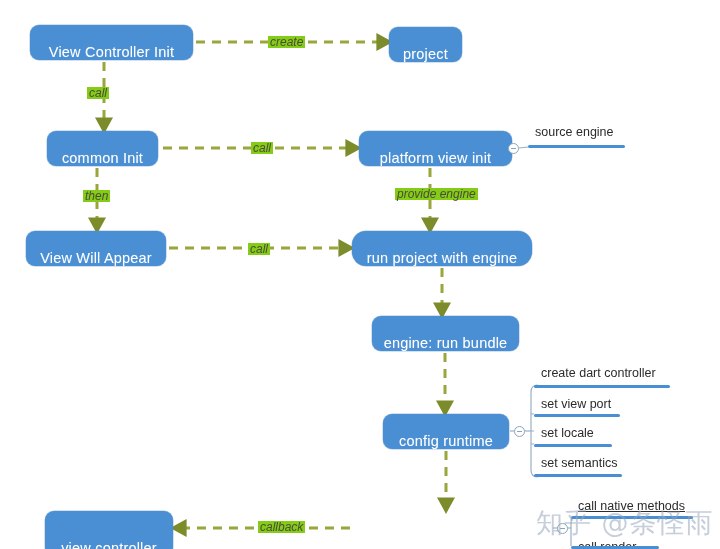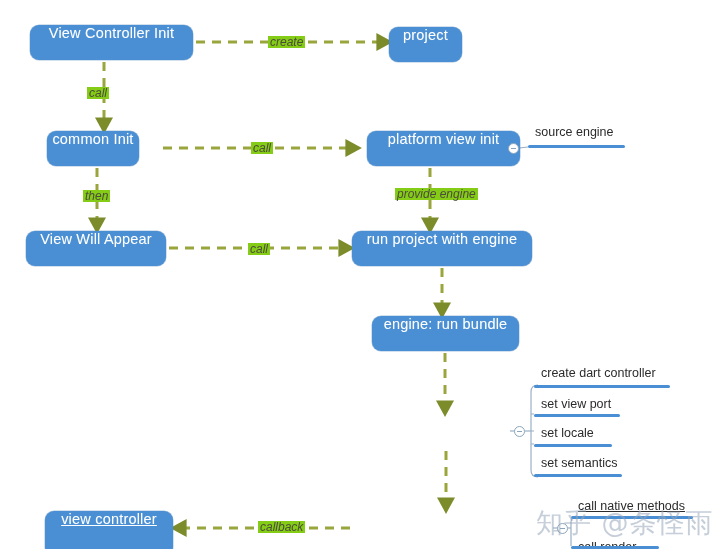--- a/index.html
+++ b/index.html
@@ -22,21 +22,21 @@
     width: 720px;
     height: 549px;
     pointer-events: none;
   }
   .node {
     position: absolute;
     background: #4a8fd4;
     color: #ffffff;
     border-radius: 9px;
     display: flex;
-    align-items: flex-start;
+    align-items: flex-end;
     justify-content: center;
     font-size: 14.5px;
     letter-spacing: .2px;
     white-space: nowrap;
     box-sizing: border-box;
     box-shadow: 0 0 0 .5px rgba(60,120,180,.45);
     text-shadow: 0 0 1px rgba(255,255,255,.25);
   }
   .edge-label {
     position: absolute;
@@ -129,34 +129,37 @@
       <path d="M571,522 Q571,516 577,516 M571,522 L571,546"></path>
     </g>
   </svg>
 
   <div class="node" style="left:30px;top:25px;width:163px;height:35px;">
     <span>View Controller Init</span>
   </div>
   <div class="node" style="left:389px;top:27px;width:73px;height:35px;">
     <span>project</span>
   </div>
-  <div class="node" style="left:47px;top:131px;width:92px;height:35px;">
+  <div class="node" style="left:47px;top:131px;width:111px;height:35px;">
     <span>common Init</span>
   </div>
-  <div class="node" style="left:367px;top:131px;width:153px;height:35px;">
+  <div class="node" style="left:359px;top:131px;width:153px;height:35px;">
     <span>platform view init</span>
   </div>
   <div class="node" style="left:26px;top:231px;width:140px;height:35px;">
     <span>View Will Appear</span>
   </div>
-  <div class="node" style="left:352px;top:231px;width:180px;height:35px;">
+  <div class="node" style="left:352px;top:231px;width:180px;height:35px;border-radius:14px;">
     <span>run project with engine</span>
   </div>
   <div class="node" style="left:372px;top:316px;width:147px;height:35px;">
     <span>engine: run bundle</span>
+  </div>
+  <div class="node" style="left:383px;top:414px;width:126px;height:35px;">
+    <span>config runtime</span>
   </div>
   <div class="node" style="left:45px;top:511px;width:128px;height:45px;text-decoration:underline;">
     <span>view controller</span>
   </div>
 
   <div class="edge-label" style="left:268px;top:36px;">create</div>
   <div class="edge-label" style="left:87px;top:87px;">call</div>
   <div class="edge-label" style="left:251px;top:142px;">call</div>
   <div class="edge-label" style="left:83px;top:190px;">then</div>
   <div class="edge-label" style="left:395px;top:188px;">provide engine</div>

